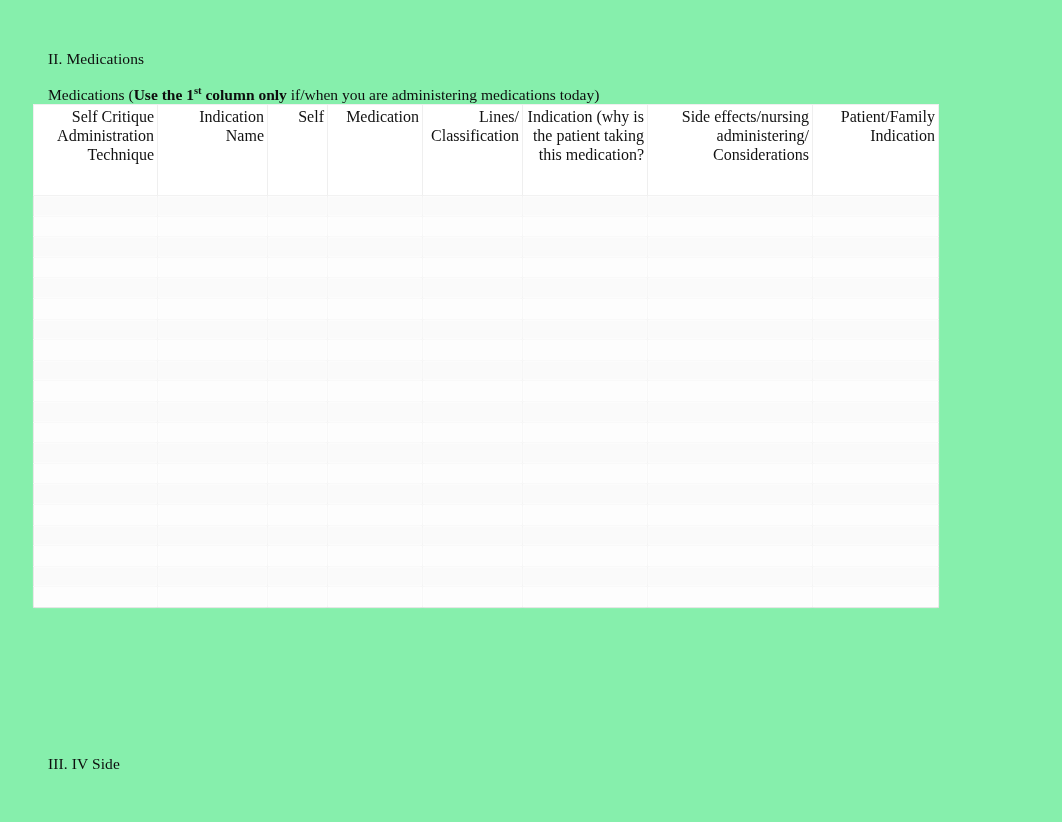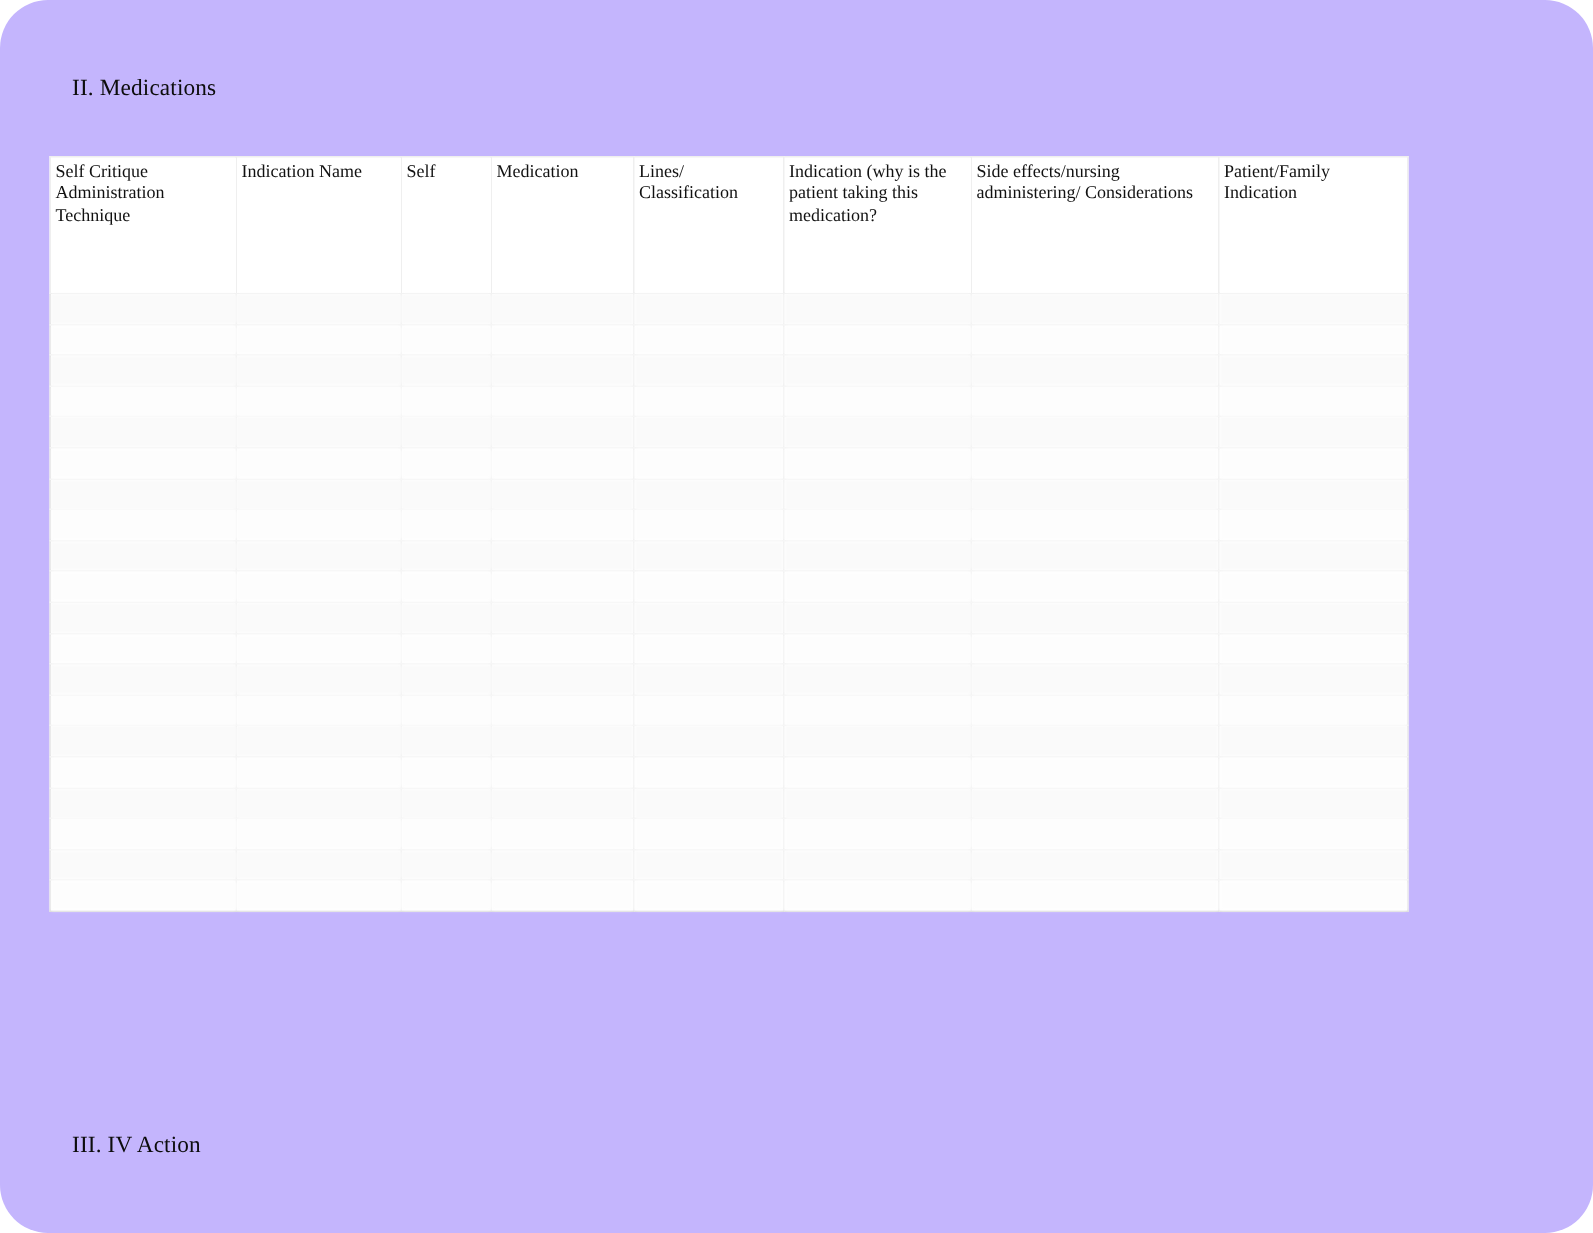--- a/index.html
+++ b/index.html
@@ -13,22 +13,21 @@
     height: 822px;
     position: relative;
     font-family: "Liberation Serif", "DejaVu Serif", serif;
     color: #0d0d0d;
     overflow: hidden;
   }
 
   .page {
     position: absolute;
     inset: 0;
-    background: #c4b5fd;
-    border-radius: 32px;
+    background: #86efac;
   }
 
   
   .section-heading {
     position: absolute;
     left: 48px;
     font-size: 15.5px;
     line-height: 1.15;
     letter-spacing: 0.1px;
     white-space: nowrap;
@@ -80,23 +79,23 @@
 
   table.med-table th,
   table.med-table td {
     border: 1px solid #e9e9e9;
     padding: 0;
     margin: 0;
   }
 
   table.med-table th {
     font-weight: normal;
-    font-size: 12px;
+    font-size: 16px;
     line-height: 1.2;
-    text-align: left;
+    text-align: right;
     vertical-align: top;
     padding: 2px 3px 0 3px;
     height: 88px;
     border-color: #efefef;
     background: #ffffff;
     color: #111111;
     margin-top: 16px;
   }
 
   table.med-table tbody td {
@@ -131,20 +130,23 @@
 
   .header-blur { filter: blur(0.2px); }
 </style>
 </head>
 <body>
 
 <div class="page">
 
   <div class="section-heading" id="heading-medications">II. Medications</div>
 
+  <div id="medications-intro">
+    <span>Medications (</span><span class="bold">Use the 1</span><sup class="bold">st</sup><span class="bold"> column only</span><span> if/when you are administering medications today)</span>
+  </div>
 
   <div class="table-wrap">
     <table class="med-table">
       <colgroup>
         <col class="c0">
           <col class="c1">
           <col class="c2">
           <col class="c3">
         <col class="c4">
           <col class="c5">
@@ -361,15 +363,15 @@
             <td></td>
             <td></td>
             <td></td>
             <td></td>
             <td></td>
           </tr>
         </tbody>
     </table>
   </div>
 
-  <div class="section-heading" id="heading-iv-lines">III. IV Action</div>
+  <div class="section-heading" id="heading-iv-lines">III. IV Side</div>
 
 </div>
 
 </body></html>

